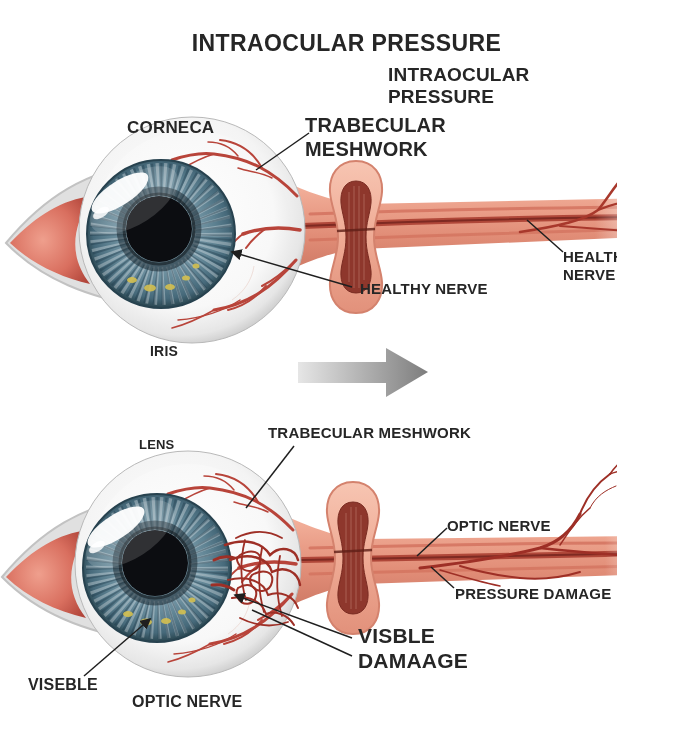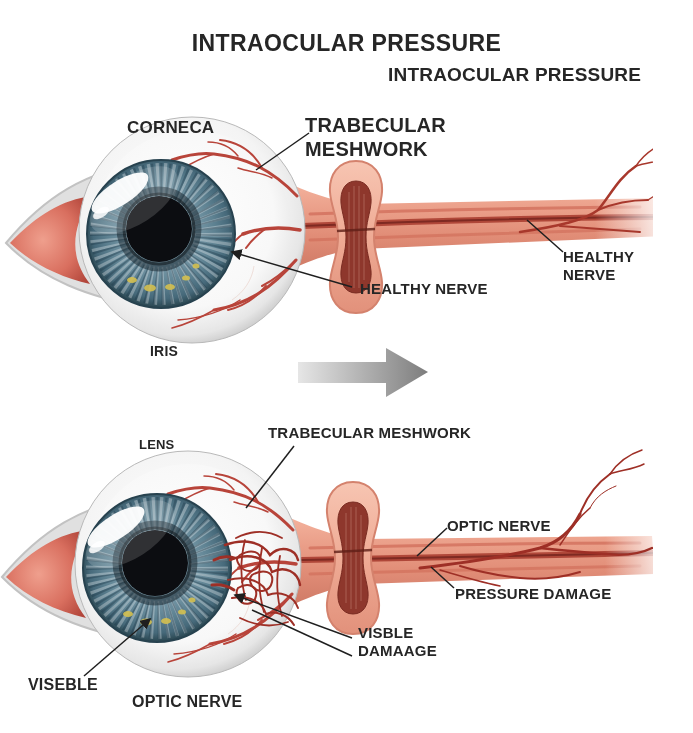--- a/index.html
+++ b/index.html
@@ -1,32 +1,32 @@
 <!DOCTYPE html>
 <html lang="en" style="--text: #262626; --leader: #1f1f1f; --nerve: #e5937d; --nerve-core: #a63a2d; --vessel: #b8443a; --damage-vessel: #9e2f26; --mesh-outer: #efab95; --mesh-inner: #8e372c; --iris: #64869a; --pupil: #0c0d11; --sclera-rim: #c2c2c2; --caruncle: #c7574c; --arrow-gray: #7d7d7d;"><head>
 <meta charset="utf-8">
 <style>
   html,body{margin:0;padding:0;background:#ffffff;}
   #app{position:relative;width:617px;height:733px;background:#fff;overflow:hidden;
-       font-family:"Liberation Sans",sans-serif;padding-left:36px;}
+       font-family:"Liberation Sans",sans-serif;}
   #art{position:absolute;left:0;top:0;}
   .lbl{position:absolute;color:var(--text,#262626);font-weight:600;line-height:1.18;
        letter-spacing:.2px;white-space:pre-line;font-family:"Liberation Sans",sans-serif;}
   .lbl-title{left:0;top:30px;width:693px;text-align:center;font-size:23px;font-weight:700;letter-spacing:.4px;}
   .lbl-corneca{left:127px;top:75px;font-size:17px;margin-top:43px;}
   .lbl-heading-right{left:388px;top:64px;font-size:19px;}
   .lbl-trab-top{left:305px;top:114px;width:112px;text-align:right;font-size:20px;}
   .lbl-healthy-nerve-right{left:563px;top:248px;font-size:15px;}
   .lbl-healthy-nerve-center{left:360px;top:280px;font-size:15px;}
   .lbl-iris{left:150px;top:343px;font-size:14px;}
   .lbl-lens{left:139px;top:437px;font-size:13px;}
   .lbl-trab-bottom{left:268px;top:424px;font-size:15px;}
   .lbl-optic-right{left:447px;top:517px;font-size:15px;}
   .lbl-viseble{left:455px;top:585px;font-size:15px;}
-  .lbl-visble-center{left:358px;top:624px;font-size:15px;}
+  .lbl-visble-center{left:358px;top:624px;font-size:21px;}
   .lbl-healthy{left:28px;top:676px;font-size:16px;}
   .lbl-optic-bottom{left:132px;top:693px;font-size:16px;}
 </style>
 </head>
 <body>
 
 <div id="app">
 
   <svg id="art" width="693" height="733" viewBox="0 0 693 733">
     <defs>

